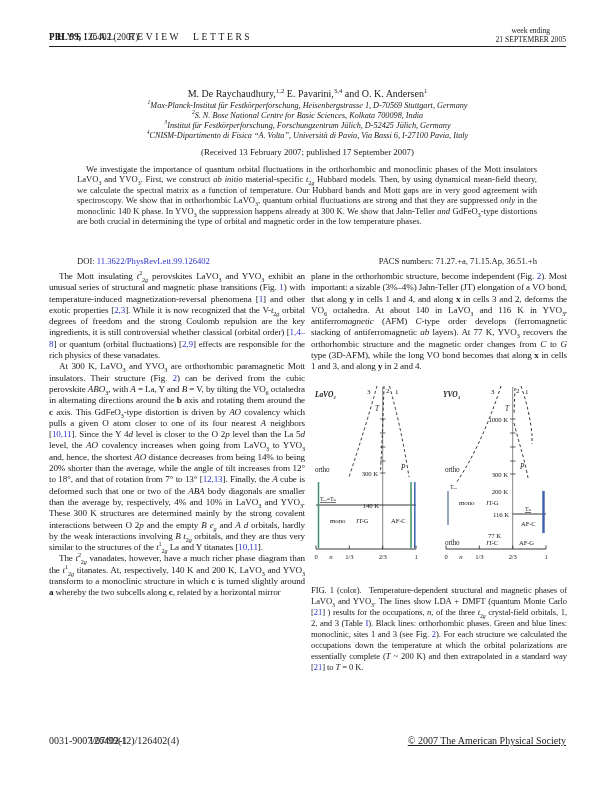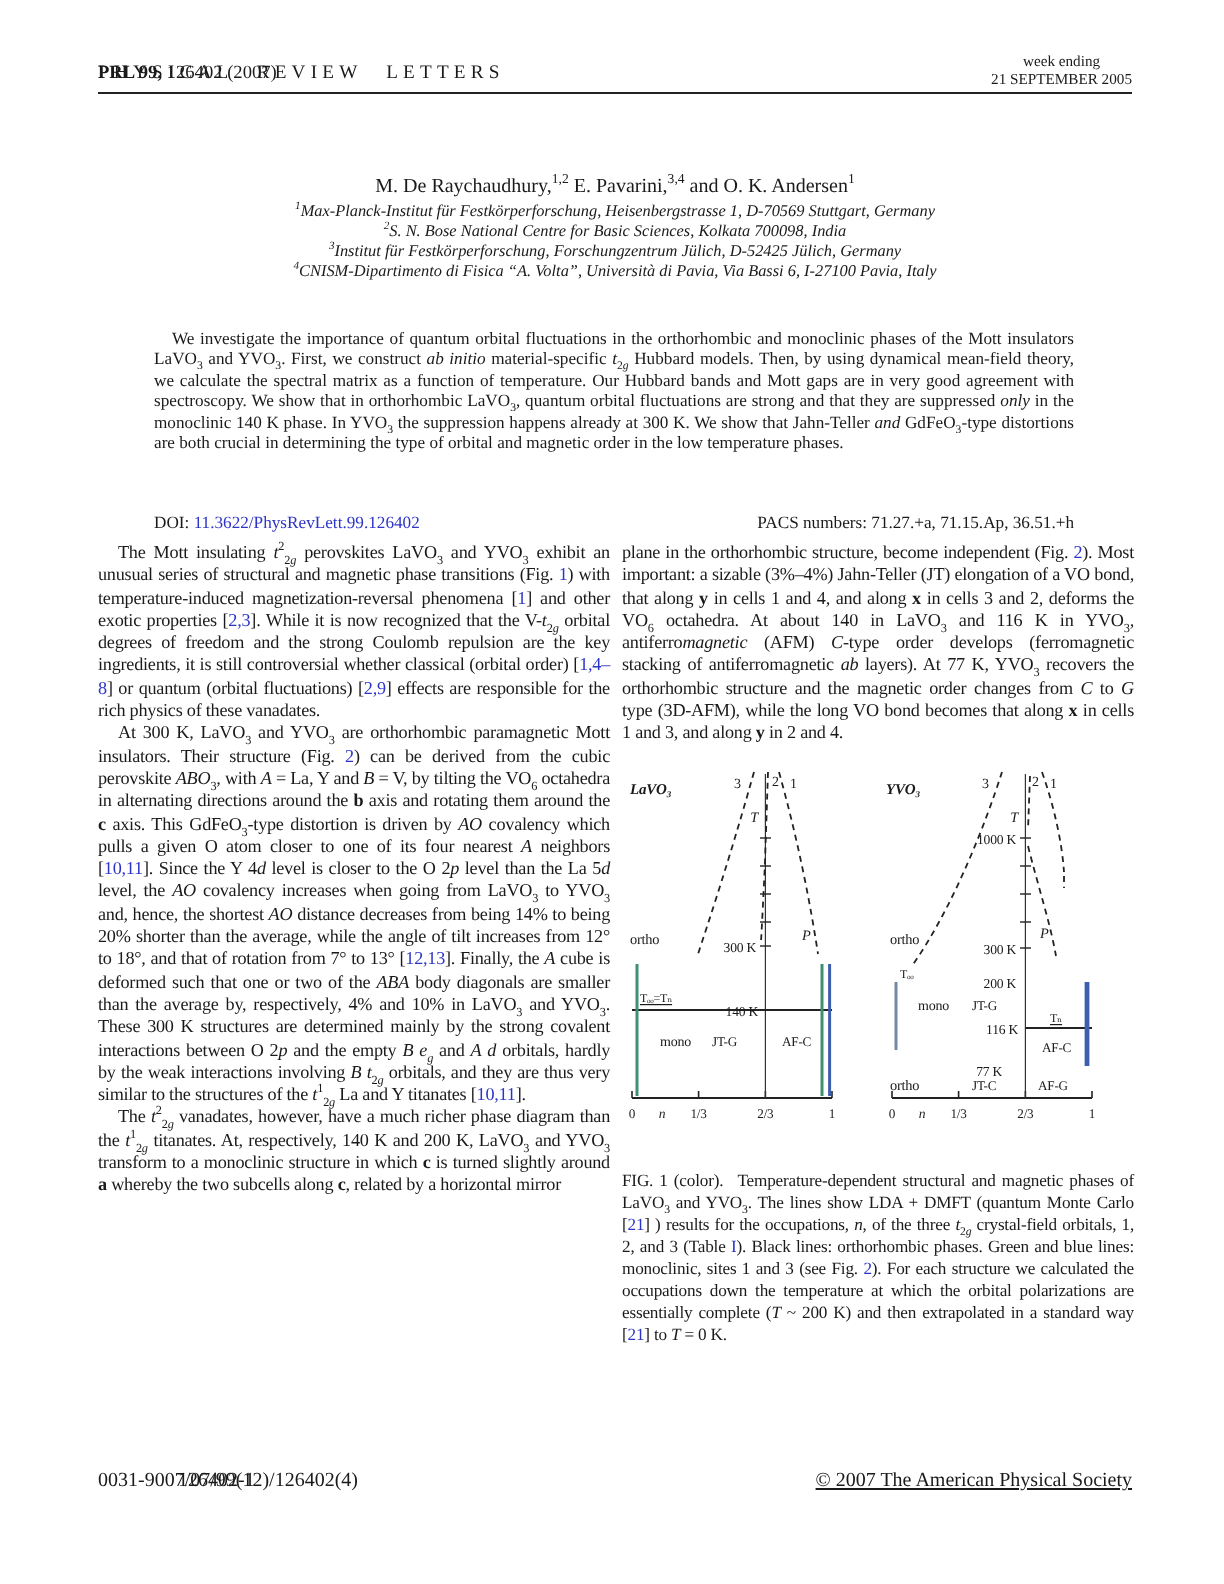--- a/index.html
+++ b/index.html
@@ -60,20 +60,21 @@
 
   <div class="authors">M. De Raychaudhury,<sup>1,2</sup> E. Pavarini,<sup>3,4</sup> and O. K. Andersen<sup>1</sup></div>
 
   <div class="affils">
     <div><sup>1</sup>Max-Planck-Institut für Festkörperforschung, Heisenbergstrasse 1, D-70569 Stuttgart, Germany</div>
     <div><sup>2</sup>S. N. Bose National Centre for Basic Sciences, Kolkata 700098, India</div>
     <div><sup>3</sup>Institut für Festkörperforschung, Forschungzentrum Jülich, D-52425 Jülich, Germany</div>
     <div><sup>4</sup>CNISM-Dipartimento di Fisica “A. Volta”, Università di Pavia, Via Bassi 6, I-27100 Pavia, Italy</div>
   </div>
 
+  <div class="received">(Received 13 February 2007; published 17 September 2007)</div>
 
   <div class="abstract">We investigate the importance of quantum orbital fluctuations in the orthorhombic and monoclinic phases of the Mott insulators LaVO<sub>3</sub> and YVO<sub>3</sub>. First, we construct <i>ab initio</i> material-specific <i>t</i><sub>2<i>g</i></sub> Hubbard models. Then, by using dynamical mean-field theory, we calculate the spectral matrix as a function of temperature. Our Hubbard bands and Mott gaps are in very good agreement with spectroscopy. We show that in orthorhombic LaVO<sub>3</sub>, quantum orbital fluctuations are strong and that they are suppressed <i>only</i> in the monoclinic 140 K phase. In YVO<sub>3</sub> the suppression happens already at 300 K. We show that Jahn-Teller <i>and</i> GdFeO<sub>3</sub>-type distortions are both crucial in determining the type of orbital and magnetic order in the low temperature phases.</div>
 
   <div class="doiline">
     <span class="pacs">PACS numbers: 71.27.+a, 71.15.Ap, 36.51.+h</span>
     <span>DOI: </span><a class="doi" href="#">11.3622/PhysRevLett.99.126402</a>
   </div>
 
   <div class="col col-left">
     <p class="para">The Mott insulating <i>t</i><sup>2</sup><sub>2<i>g</i></sub> perovskites LaVO<sub>3</sub> and YVO<sub>3</sub> exhibit an unusual series of structural and magnetic phase transitions (Fig. <span class="ref">1</span>) with temperature-induced magnetization-reversal phenomena [<span class="ref">1</span>] and other exotic properties [<span class="ref">2,3</span>]. While it is now recognized that the V-<i>t</i><sub>2<i>g</i></sub> orbital degrees of freedom and the strong Coulomb repulsion are the key ingredients, it is still controversial whether classical (orbital order) [<span class="ref">1,4–8</span>] or quantum (orbital fluctuations) [<span class="ref">2,9</span>] effects are responsible for the rich physics of these vanadates.</p>

